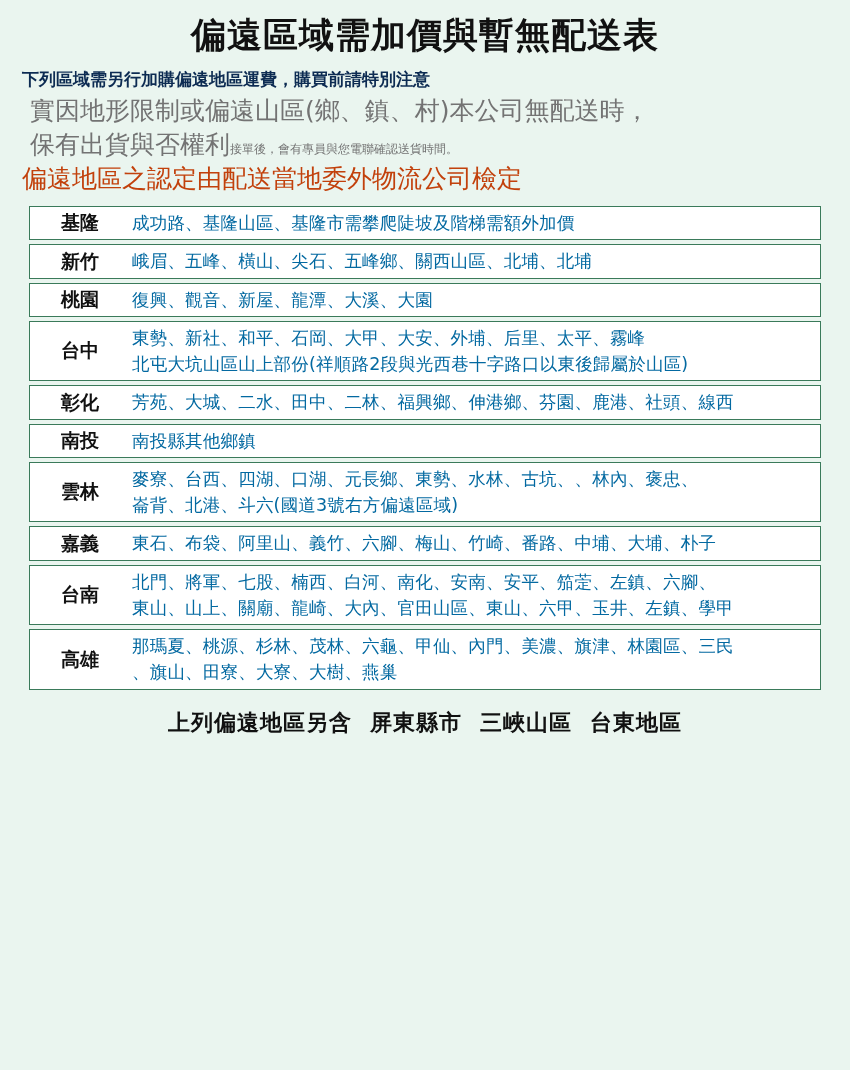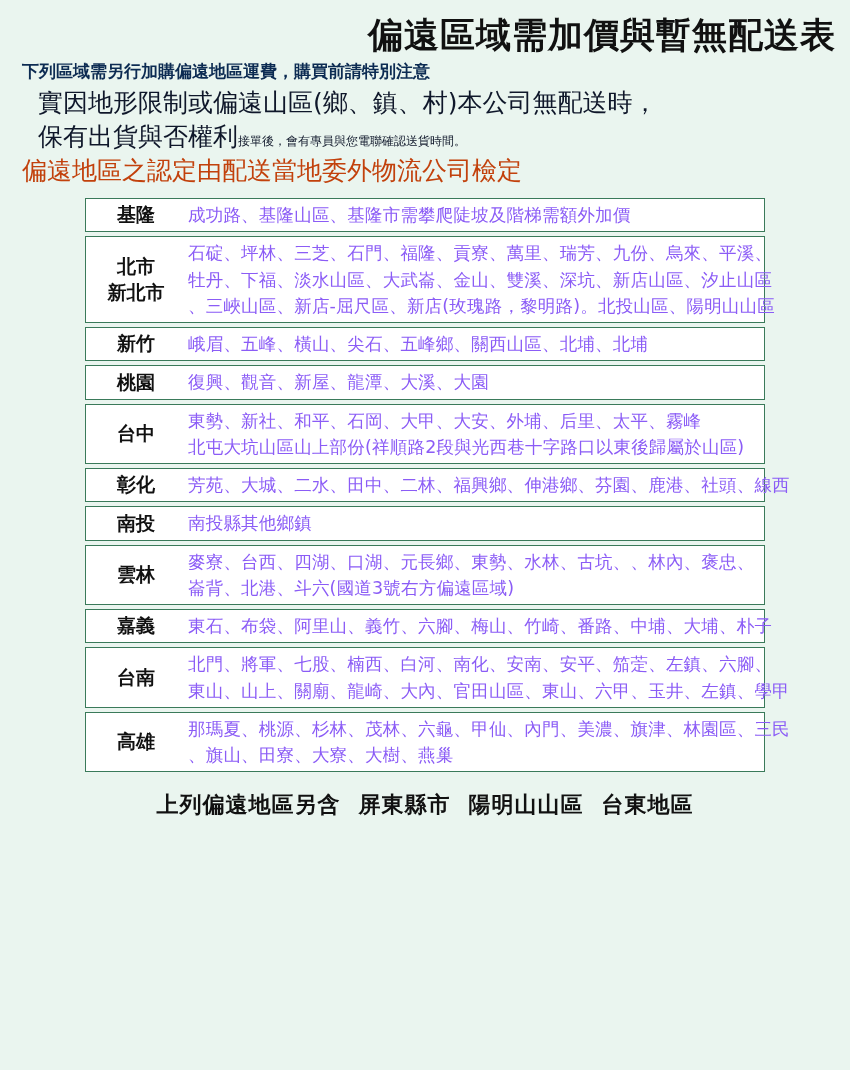--- a/index.html
+++ b/index.html
@@ -15,54 +15,54 @@
     overflow: hidden;
   }
   .page {
     width: 850px;
     height: 1070px;
     box-sizing: border-box;
     padding: 8px 14px 0 14px;
     position: relative;
   }
   .title {
-    text-align: right;
+    text-align: center;
     font-size: 35px;
     font-weight: bold;
     letter-spacing: 1px;
     color: #111;
-    margin: 8px 0 6px 0;
+    margin: 8px 0 14px 0;
     line-height: 1.1;
   }
   .subtitle {
     font-size: 17px;
     font-weight: bold;
     color: #0c2b52;
     margin: 0 0 6px 8px;
     line-height: 1.2;
   }
   .para {
     font-size: 25px;
-    color: #0f172a;
-    margin: 0 0 2px 24px;
+    color: #737373;
+    margin: 0 0 2px 16px;
     line-height: 1.28;
   }
   .para .small {
     font-size: 12px;
   }
   .blue-line {
     font-size: 25px;
     color: #c2410c;
     margin: 2px 0 8px 8px;
     line-height: 1.25;
   }
   table.regions {
     border-collapse: separate;
     border-spacing: 0 4px;
-    width: 680px;
+    width: 792px;
     margin: 0 auto;
     table-layout: fixed;
   }
   table.regions tr {
     background: #ffffff;
   }
   table.regions td {
     border-top: 1.5px solid #3a7a5a;
     border-bottom: 1.5px solid #3a7a5a;
     background: #ffffff;
@@ -78,21 +78,21 @@
     color: #111;
     padding: 4px 4px;
     line-height: 1.35;
   }
   td.name .nm {
     display: block;
   }
   td.desc {
     border-right: 1.5px solid #3a7a5a;
     font-size: 17.5px;
-    color: #8b5cf6;
+    color: #0369a1;
     padding: 4px 8px 4px 10px;
     line-height: 1.5;
     letter-spacing: 0.2px;
   }
   td.desc .ln {
     display: block;
     white-space: nowrap;
   }
   .footer {
     text-align: center;
@@ -126,31 +126,20 @@
     <tbody>
       <tr>
         <td class="name">
           <span class="nm">基隆</span>
         </td>
         <td class="desc">
           <span class="ln">成功路、基隆山區、基隆市需攀爬陡坡及階梯需額外加價</span>
         </td>
       </tr>
 
-      <tr>
-        <td class="name">
-          <span class="nm">北市</span>
-          <span class="nm">新北市</span>
-        </td>
-        <td class="desc">
-          <span class="ln">石碇、坪林、三芝、石門、福隆、貢寮、萬里、瑞芳、九份、烏來、平溪、</span>
-          <span class="ln">牡丹、下福、淡水山區、大武崙、金山、雙溪、深坑、新店山區、汐止山區</span>
-          <span class="ln">、三峽山區、新店-屈尺區、新店(玫瑰路，黎明路)。北投山區、陽明山山區</span>
-        </td>
-      </tr>
 
       <tr>
         <td class="name">
           <span class="nm">新竹</span>
         </td>
         <td class="desc">
           <span class="ln">峨眉、五峰、橫山、尖石、五峰鄉、關西山區、北埔、北埔</span>
         </td>
       </tr>
 
@@ -228,16 +217,16 @@
         <td class="desc">
           <span class="ln">那瑪夏、桃源、杉林、茂林、六龜、甲仙、內門、美濃、旗津、林園區、三民</span>
           <span class="ln">、旗山、田寮、大寮、大樹、燕巢</span>
         </td>
       </tr>
 
     </tbody>
   </table>
 
   <div class="footer">
-    <span>上列偏遠地區另含</span><span class="gap"></span><span>屏東縣市</span><span class="gap"></span><span>陽明山山區</span><span class="gap"></span><span>台東地區</span>
+    <span>上列偏遠地區另含</span><span class="gap"></span><span>屏東縣市</span><span class="gap"></span><span>三峽山區</span><span class="gap"></span><span>台東地區</span>
   </div>
 
 </div>
 
 </body></html>

